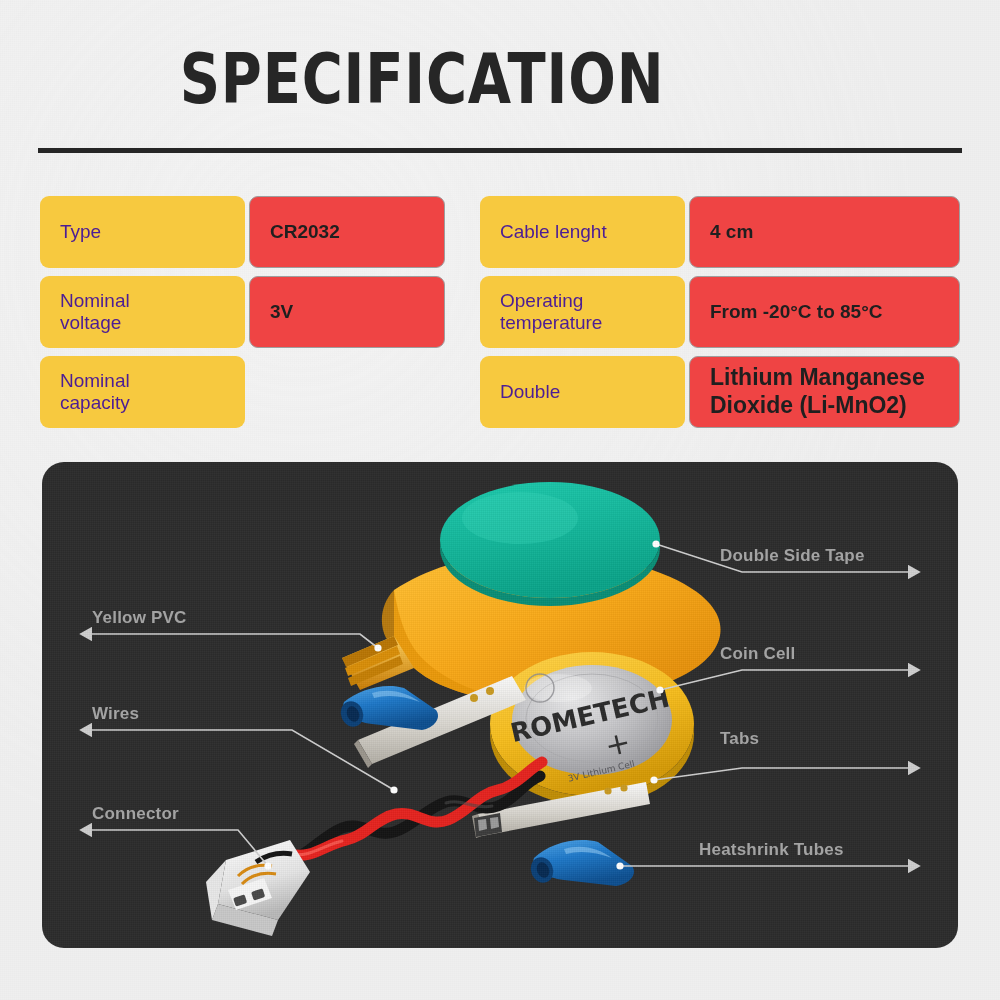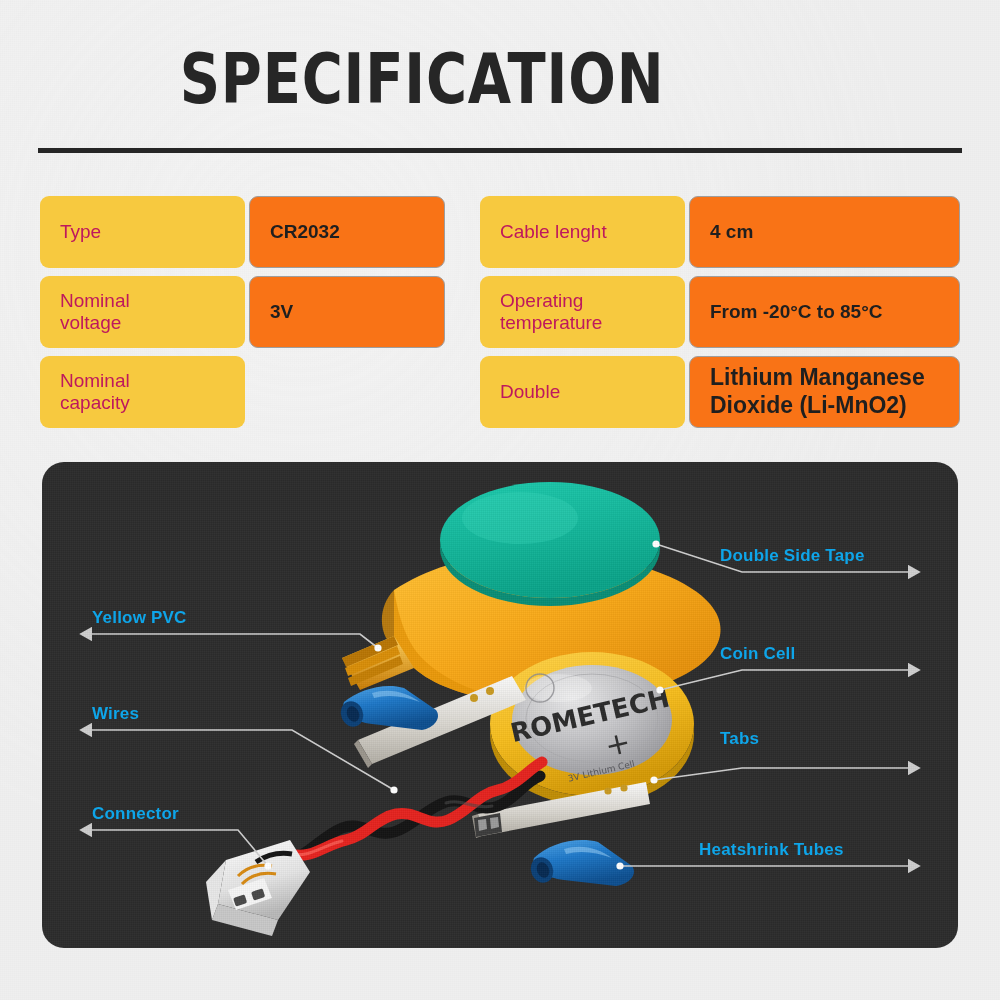--- a/index.html
+++ b/index.html
@@ -63,26 +63,26 @@
   }
   .spec-col-gap { grid-column: 3; }
 
   .spec-label {
     background: #f7c93f;
     border-radius: 9px;
     display: flex;
     align-items: center;
     padding: 0 20px;
     font-size: 19px;
-    color: #be185d;
+    color: #4c1d95;
     line-height: 1.15;
     white-space: pre-line;
   }
   .spec-value {
-    background: #f97316;
+    background: #ef4444;
     border: 1.6px solid #9e9e9e;
     border-radius: 9px;
     display: flex;
     align-items: center;
     padding: 0 20px;
     margin-left: 4px;
     font-size: 19px;
     font-weight: bold;
     color: #1f1f1f;
     line-height: 1.2;
@@ -115,21 +115,21 @@
     font-weight: bold;
     line-height: 1.12;
     letter-spacing: .3px;
   }
   .panel-heading .line1 { font-size: 28px; color: #f7c93f; transform: scaleX(.94); transform-origin: left center; display:block; }
   .panel-heading .line2 { font-size: 28px; color: #ffffff; transform: scaleX(.94); transform-origin: left center; display:block; }
 
   
   .callout {
     position: absolute;
-    color: #0ea5e9;
+    color: #a3a3a3;
     font-size: 17px;
     font-weight: bold;
     letter-spacing: .2px;
     white-space: nowrap;
   }
 
   
   .art { position: absolute; inset: 0; }
 </style>
 </head>

